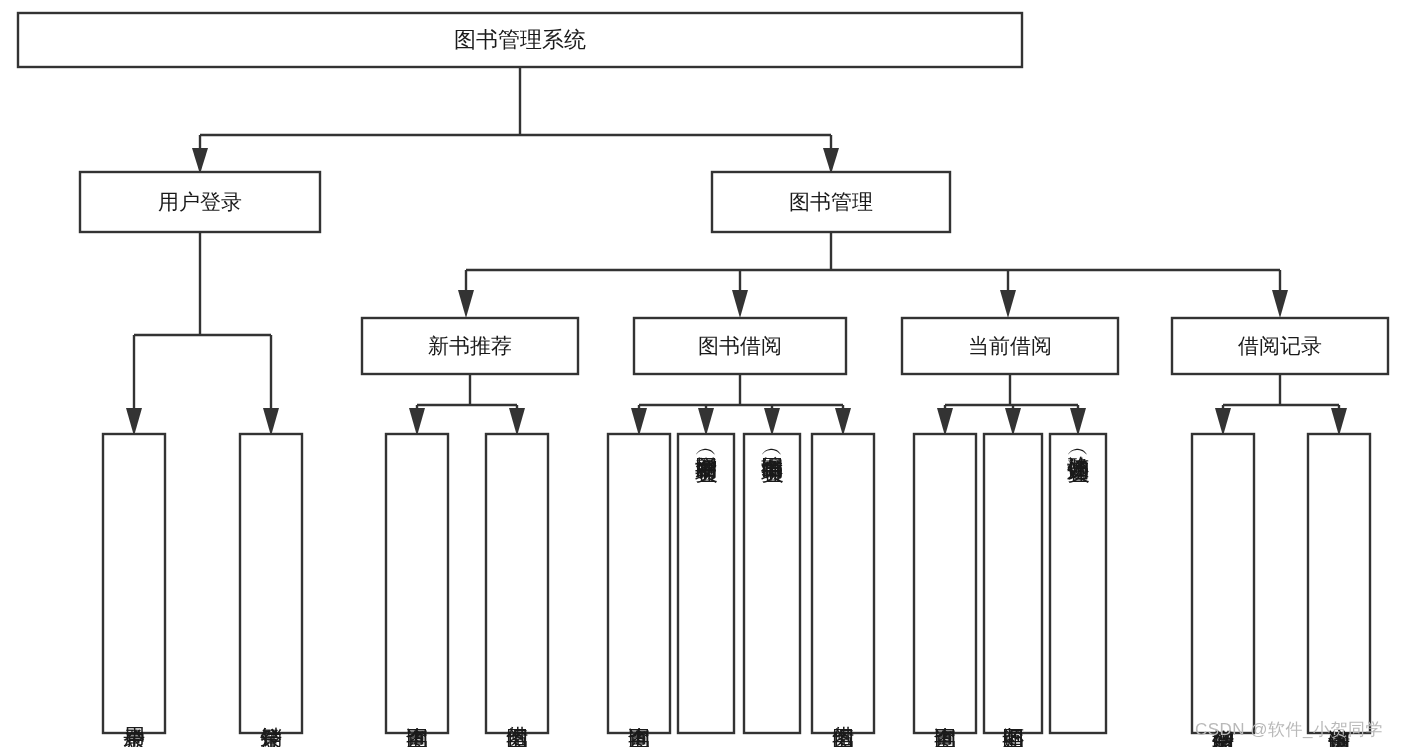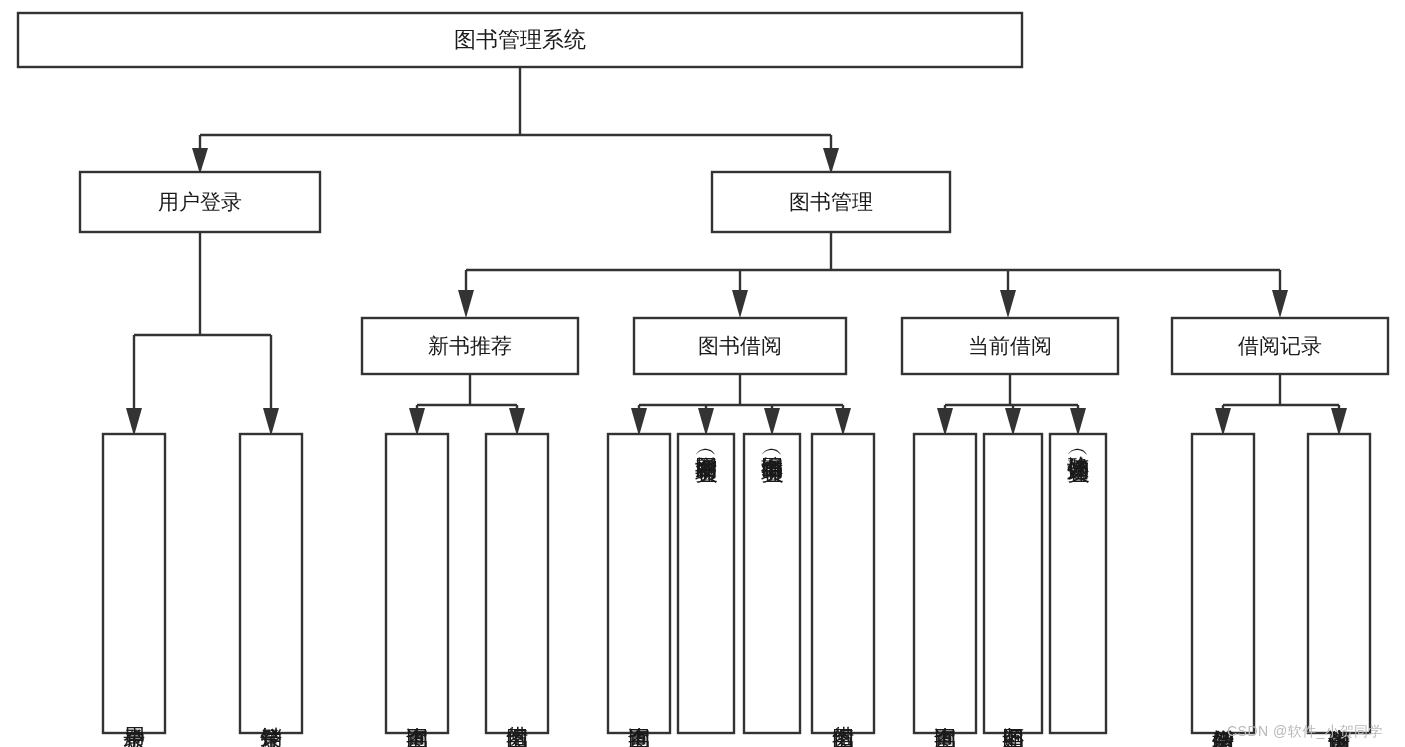--- a/index.html
+++ b/index.html
@@ -67,21 +67,21 @@
     display: flex;
     justify-content: flex-end;
     align-items: center;
     pointer-events: none;
   }
   .watermark {
     position: absolute;
     right: 8px;
     bottom: 6px;
     font-family: "Liberation Sans", "DejaVu Sans", sans-serif;
-    font-size: 14px;
+    font-size: 17px;
     color: #b9b9b9;
     letter-spacing: 0.5px;
     white-space: nowrap;
   }
 </style>
 </head>
 <body>
 
 <div id="diagram-root">
 

